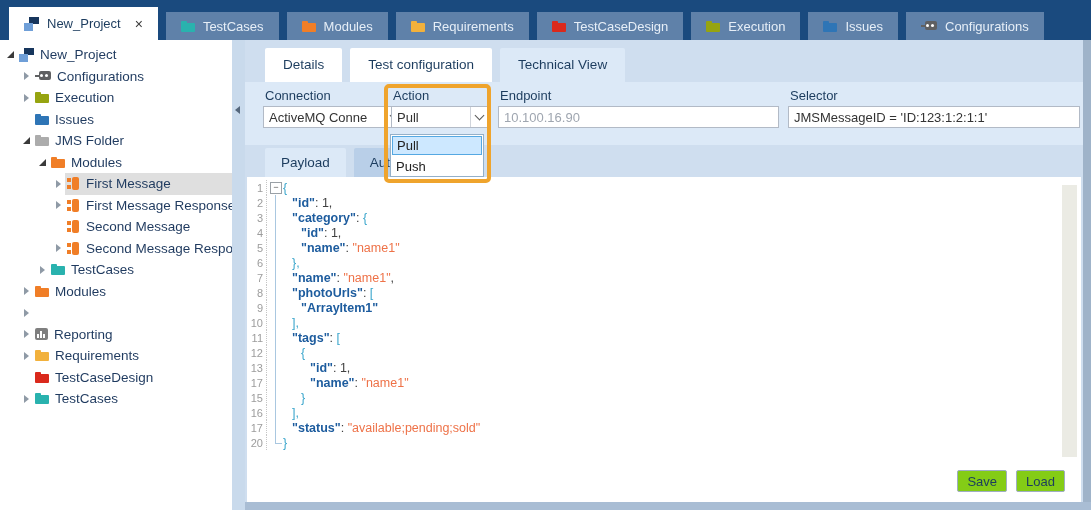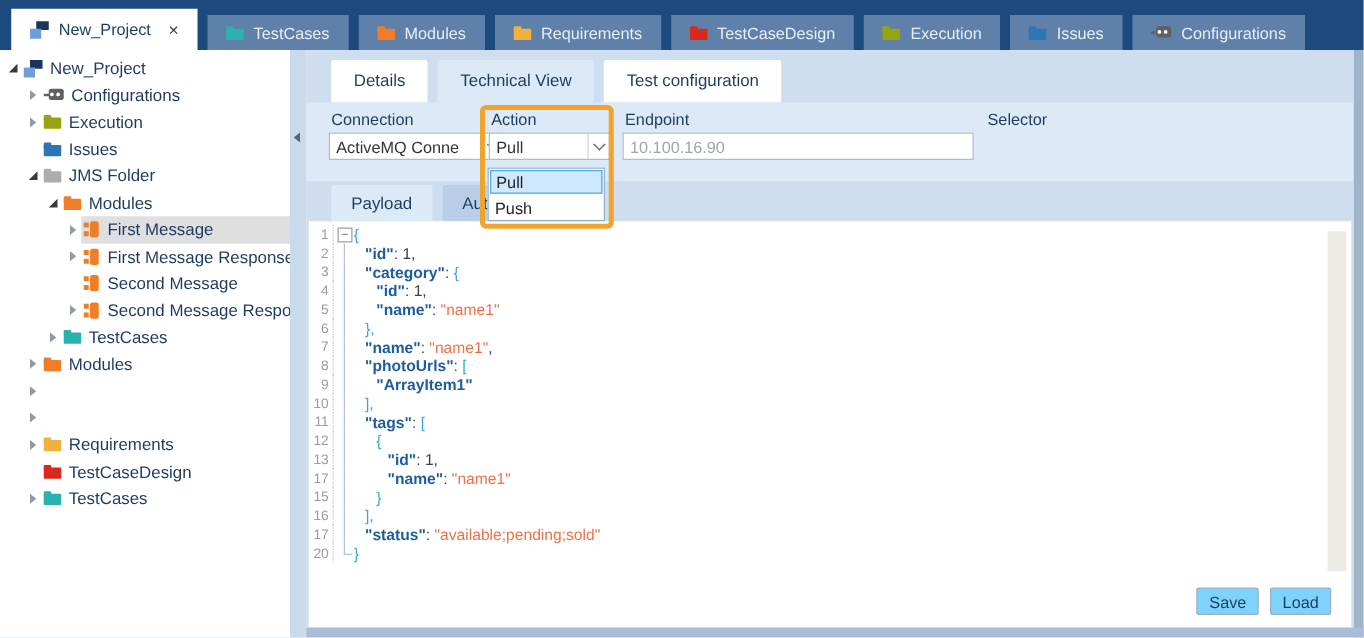--- a/index.html
+++ b/index.html
@@ -81,21 +81,21 @@
   .fold.line::before{content:"";position:absolute;left:6px;top:0;bottom:0;border-left:1px solid #A9C7E0}
   .fold.end::before{content:"";position:absolute;left:6px;top:0;height:8px;width:6px;border-left:1px solid #A9C7E0;border-bottom:1px solid #A9C7E0}
   .code{white-space:pre;display:flex;align-items:center}
   .tk-k{color:#1D5C9E;font-weight:bold}
   .tk-b{color:#1D5C9E;font-weight:bold}
   .tk-p{color:#3BA6CC}
   .tk-d{color:#404040}
   .tk-s{color:#EE7248}
   .scrolltrack{position:absolute;right:4px;top:8px;width:15px;height:272px;background:#EBEBE4}
   .btns{position:absolute;right:16px;bottom:10px;display:flex;gap:9px}
-  .btn{background:#7dd3fc;border:1px solid #9FAEC2;border-radius:2px;color:#1C3C5E;font-size:13px;height:22px;padding:0 9px;font-family:"Liberation Sans",sans-serif}
+  .btn{background:#84cc16;border:1px solid #9FAEC2;border-radius:2px;color:#1C3C5E;font-size:13px;height:22px;padding:0 9px;font-family:"Liberation Sans",sans-serif}
 </style>
 </head>
 <body>
 
 <div class="topbar">
     <div class="toptab active">
       <span class="ic ic-project"></span>
       <span>New_Project</span>
       <span class="close">×</span>
     </div>
@@ -216,20 +216,24 @@
       <span class="inner">
         <span class="ic ic-folder" style="color: rgb(240, 126, 39);"></span>
         <span>Modules</span>
       </span>
     </div>
     <div class="trow" style="padding-left: 20px;">
       <span class="ar closed"></span>
     </div>
     <div class="trow" style="padding-left: 20px;">
       <span class="ar closed"></span>
+      <span class="inner">
+        <span class="ic ic-chart"></span>
+        <span>Reporting</span>
+      </span>
     </div>
     <div class="trow" style="padding-left: 20px;">
       <span class="ar closed"></span>
       <span class="inner">
         <span class="ic ic-folder" style="color: rgb(242, 177, 60);"></span>
         <span>Requirements</span>
       </span>
     </div>
     <div class="trow" style="padding-left: 20px;">
       <span class="ar "></span>
@@ -245,41 +249,44 @@
         <span>TestCases</span>
       </span>
     </div>
   </div>
 
 <div class="split"></div>
 
 <div class="main">
   <div class="maintabs">
       <div class="mtab">Details</div>
+      <div class="mtab">Test configuration</div>
       <div class="mtab active">Technical View</div>
-      <div class="mtab">Test configuration</div>
     </div>
 
   <div class="formarea">
     <span class="flabel" style="left:20px">Connection</span>
     <span class="flabel" style="left:148px">Action</span>
     <span class="flabel" style="left:255px">Endpoint</span>
     <span class="flabel" style="left:545px">Selector</span>
 
     <div class="fctl" style="left:18px;width:140px">
       <span class="val">ActiveMQ Conne</span>
       <span class="chev"></span>
     </div>
     <div class="fctl" style="left:146px;width:97px">
       <span class="val">Pull</span>
       <span class="chev"></span>
     </div>
     <div class="fctl ghost" style="left:253px;width:281px">
       <span class="val">10.100.16.90</span>
     </div>
+    <div class="fctl" style="left:543px;width:292px">
+      <span class="val">JMSMessageID = 'ID:123:1:2:1:1'</span>
+    </div>
   </div>
 
   <div class="edtabs">
       <div class="etab active">Payload</div>
       <div class="etab">Auth</div>
     </div>
 
   <div class="ddlist">
       <div class="dopt selected">Pull</div>
       <div class="dopt">Push</div>

